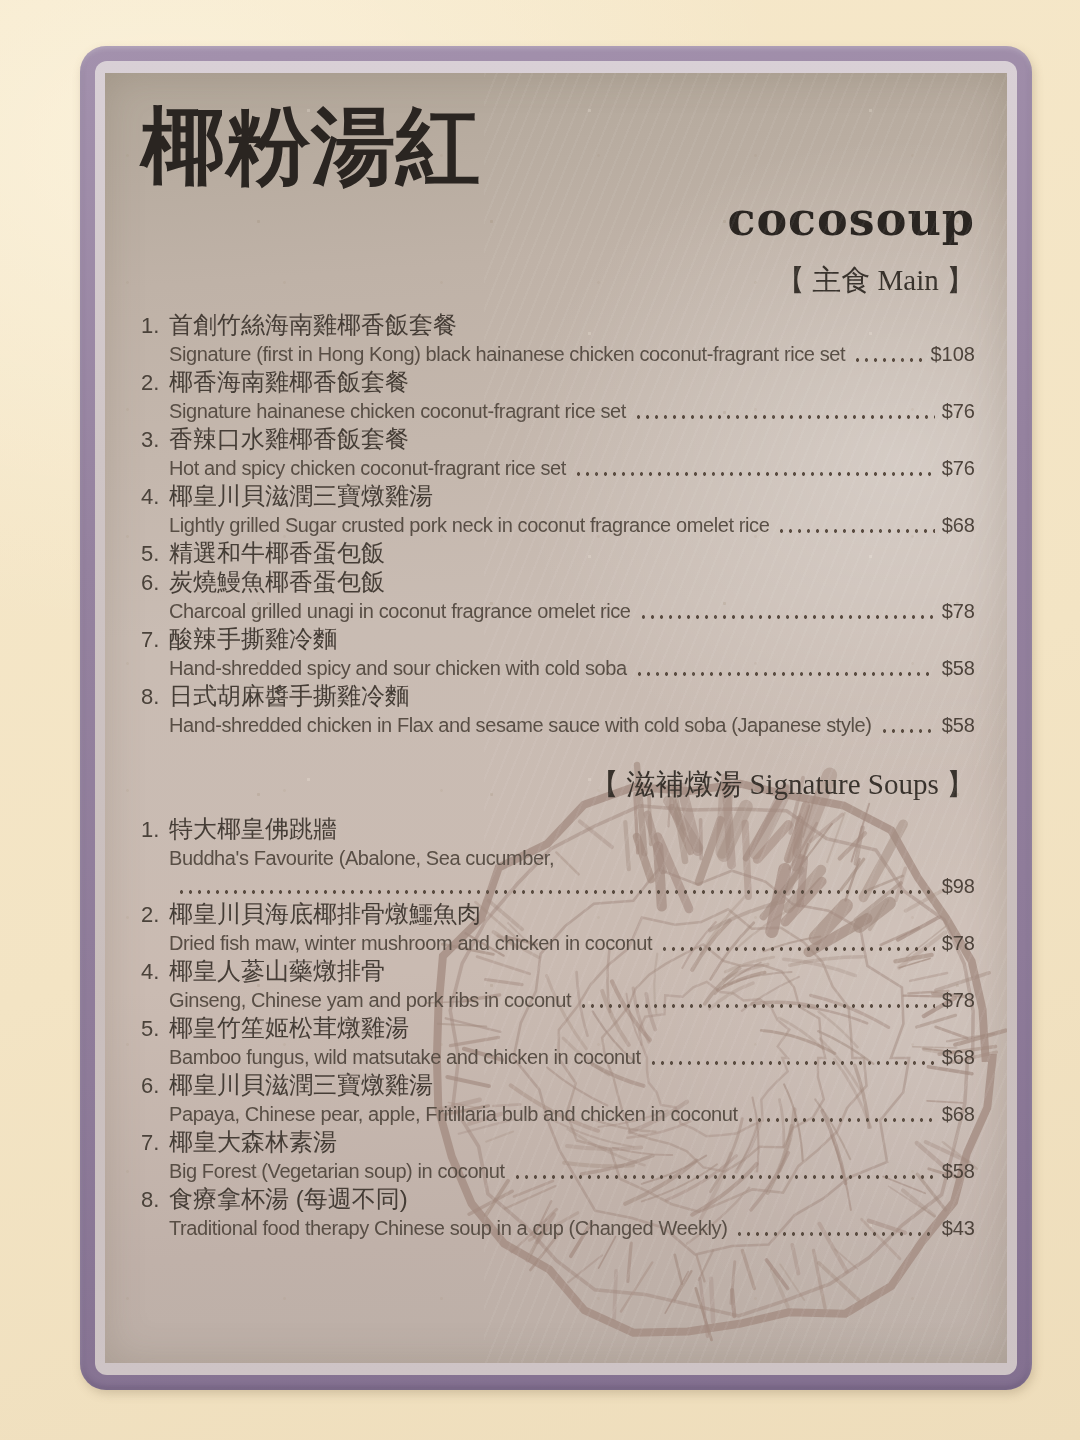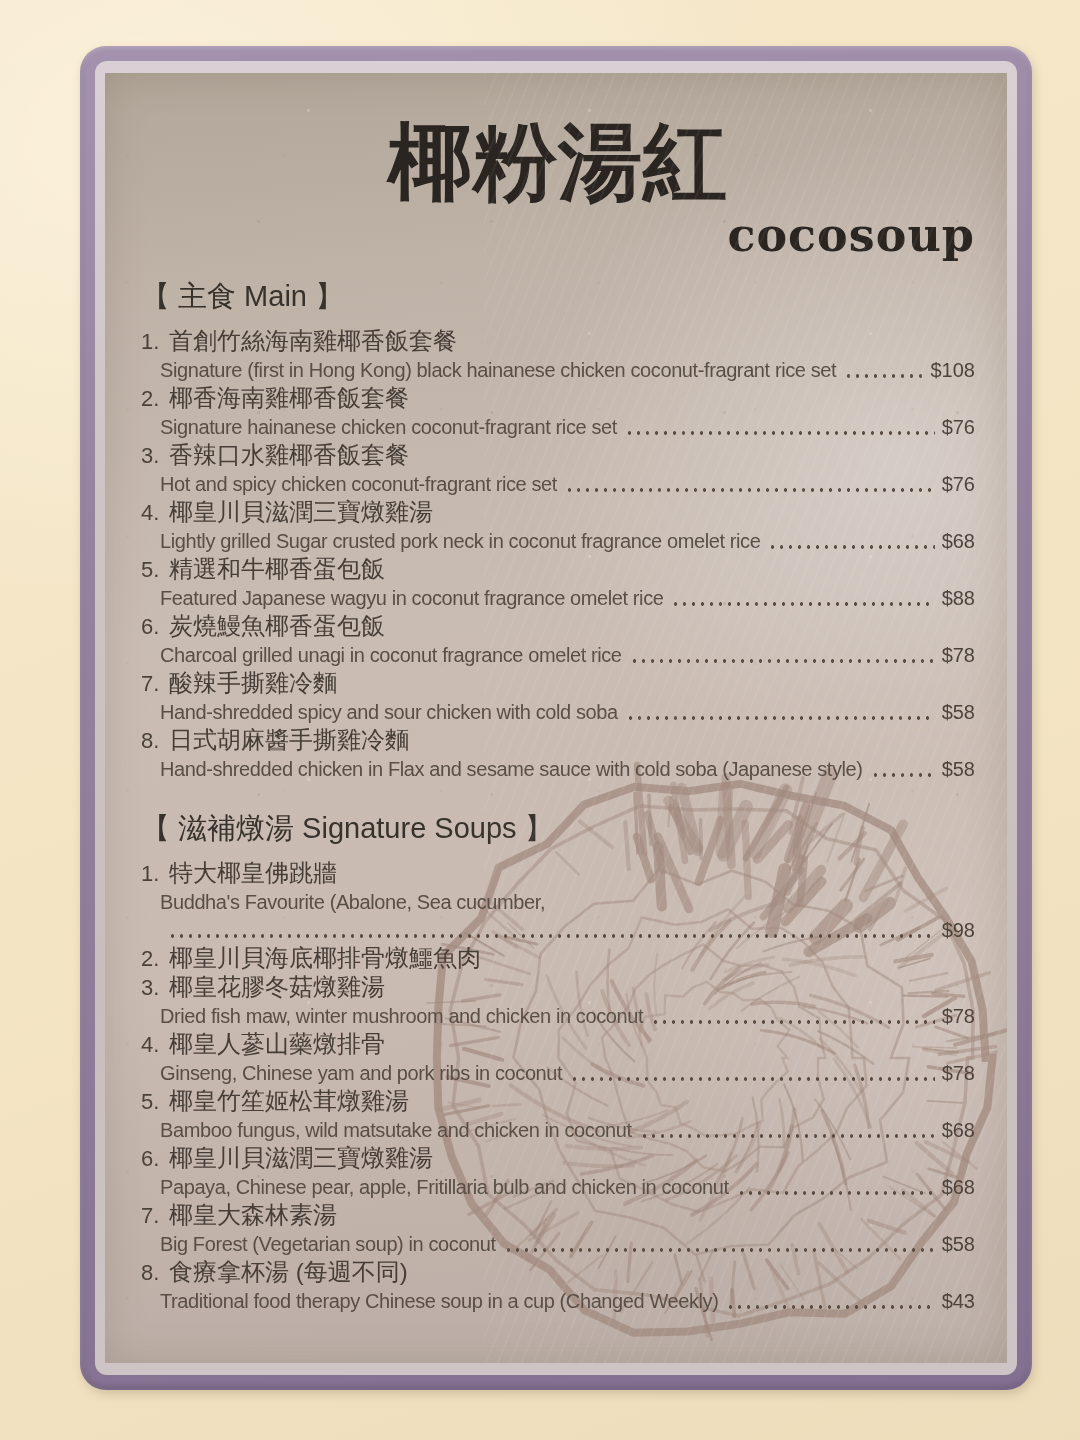--- a/index.html
+++ b/index.html
@@ -39,37 +39,37 @@
     background-size:233px 191px, 157px 127px, 281px 223px;
     background-position:37px 53px, 101px 19px, 63px 149px;
   }
   .sheen{ 
     position:absolute;top:0;right:0;width:58%;height:100%;z-index:4;pointer-events:none;opacity:.55;
     background:repeating-linear-gradient(112deg, rgba(255,255,255,.09) 0 2px, rgba(255,255,255,0) 2px 11px);
   }
   .coconut{position:absolute;top:655px;right:-12px;width:600px;height:640px;z-index:1;}
   .content{position:relative;z-index:2;padding:26px 32px 0 36px;}
   .logo-zh{
-    text-align:center;font-family:"DejaVu Sans", sans-serif;font-weight:700;
-    font-size:84px;line-height:1.12;letter-spacing:1px;color:#2a2521;margin-top:16px;
+    font-family:"DejaVu Sans", sans-serif;font-weight:700;
+    font-size:84px;line-height:1.12;letter-spacing:1px;color:#2a2521;margin-top:0;
   }
   .logo-en{
     text-align:right;font-family:"DejaVu Serif", serif;font-weight:700;
     font-size:46px;line-height:48px;letter-spacing:1px;color:#2a2521;margin-top:2px;
   }
   .sec-title{
-    text-align:left;font-size:29px;font-weight:500;color:#38322c;margin:0;line-height:34px;
+    text-align:right;font-size:29px;font-weight:500;color:#38322c;margin:0;line-height:34px;font-family:Liberation Serif, serif;
   }
   .sec-title.first{margin-top:20px;}
   .sec-title.second{margin-top:28px;}
   .items{margin-top:14px;}
   .item{margin:0;}
   .zh-line{font-size:24px;line-height:28px;color:#453d36;}
   .num{display:inline-block;width:28px;font-size:22px;color:#4a423a;}
-  .en-line{display:flex;align-items:stretch;margin-left:19px;font-size:20px;line-height:28px;letter-spacing:-0.4px;color:#584e45;}
+  .en-line{display:flex;align-items:stretch;margin-left:28px;font-size:20px;line-height:28px;letter-spacing:-0.4px;color:#584e45;}
   .en-text{white-space:nowrap;}
   .leader{
     flex:1 1 auto;min-width:12px;margin:0 7px 0 8px;
     background-image:radial-gradient(circle, #5a4c41 1.5px, rgba(0,0,0,0) 2px);
     background-size:9px 4px;background-repeat:repeat-x;background-position:0 18px;
   }
   .price{white-space:nowrap;color:#4c423a;letter-spacing:0;}
 </style>
 </head>
 <body>
@@ -341,25 +341,20 @@
               <div class="item">
                 <div class="zh-line"><span class="num">4.</span><span class="zh">椰皇川貝滋潤三寶燉雞湯</span></div>
                 <div class="en-line">
                   <span class="en-text">Lightly grilled Sugar crusted pork neck in coconut fragrance omelet rice</span>
                   <span class="leader"></span>
                   <span class="price">$68</span>
                 </div>
               </div>
               <div class="item">
                 <div class="zh-line"><span class="num">5.</span><span class="zh">精選和牛椰香蛋包飯</span></div>
-                <div class="en-line">
-                  <span class="en-text">Featured Japanese wagyu in coconut fragrance omelet rice</span>
-                  <span class="leader"></span>
-                  <span class="price">$88</span>
-                </div>
               </div>
               <div class="item">
                 <div class="zh-line"><span class="num">6.</span><span class="zh">炭燒鰻魚椰香蛋包飯</span></div>
                 <div class="en-line">
                   <span class="en-text">Charcoal grilled unagi in coconut fragrance omelet rice</span>
                   <span class="leader"></span>
                   <span class="price">$78</span>
                 </div>
               </div>
               <div class="item">
@@ -391,21 +386,20 @@
                 </div>
                 <div class="en-line">
                   <span class="leader"></span>
                   <span class="price">$98</span>
                 </div>
               </div>
               <div class="item">
                 <div class="zh-line"><span class="num">2.</span><span class="zh">椰皇川貝海底椰排骨燉鱷魚肉</span></div>
               </div>
               <div class="item">
-                <div class="zh-line"><span class="num">3.</span><span class="zh">椰皇花膠冬菇燉雞湯</span></div>
                 <div class="en-line">
                   <span class="en-text">Dried fish maw, winter mushroom and chicken in coconut</span>
                   <span class="leader"></span>
                   <span class="price">$78</span>
                 </div>
               </div>
               <div class="item">
                 <div class="zh-line"><span class="num">4.</span><span class="zh">椰皇人蔘山藥燉排骨</span></div>
                 <div class="en-line">
                   <span class="en-text">Ginseng, Chinese yam and pork ribs in coconut</span>

